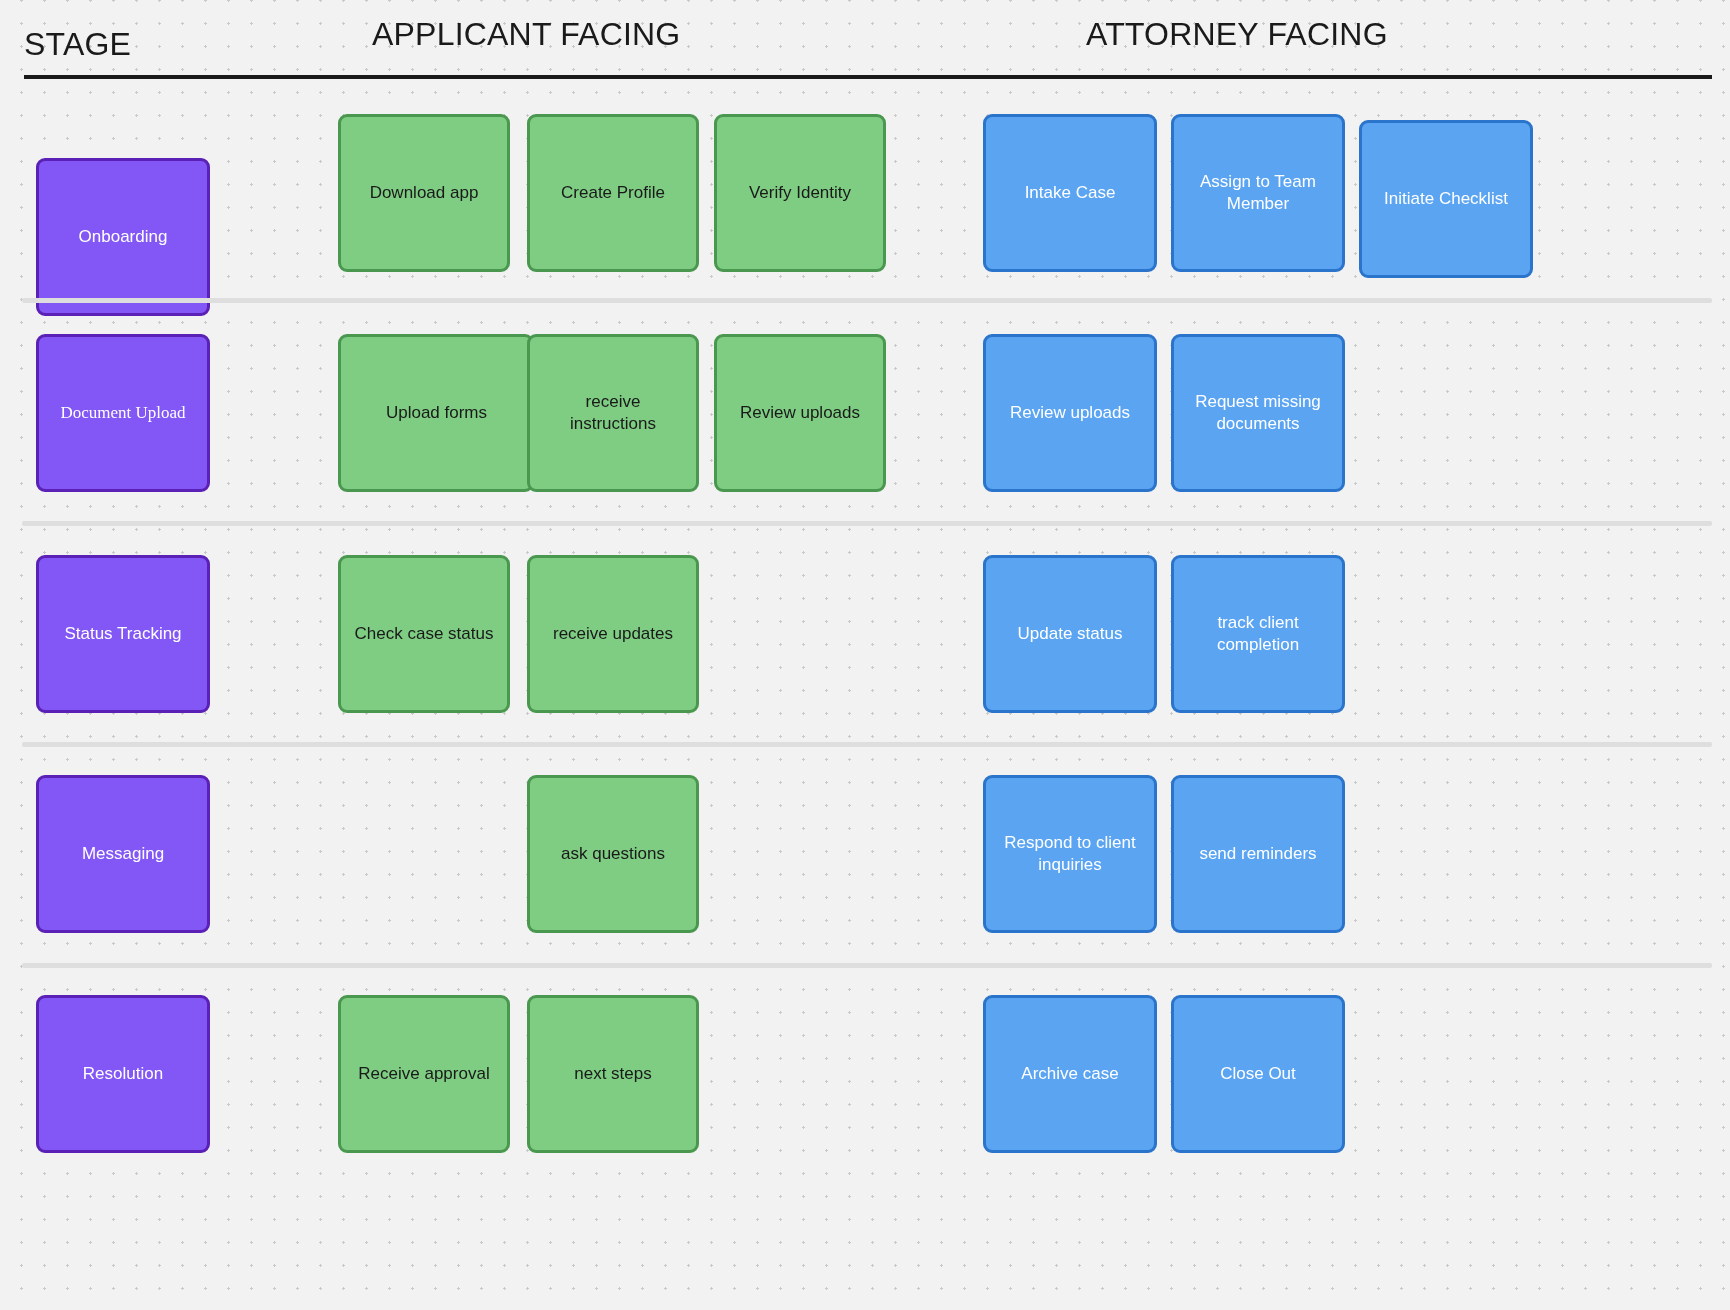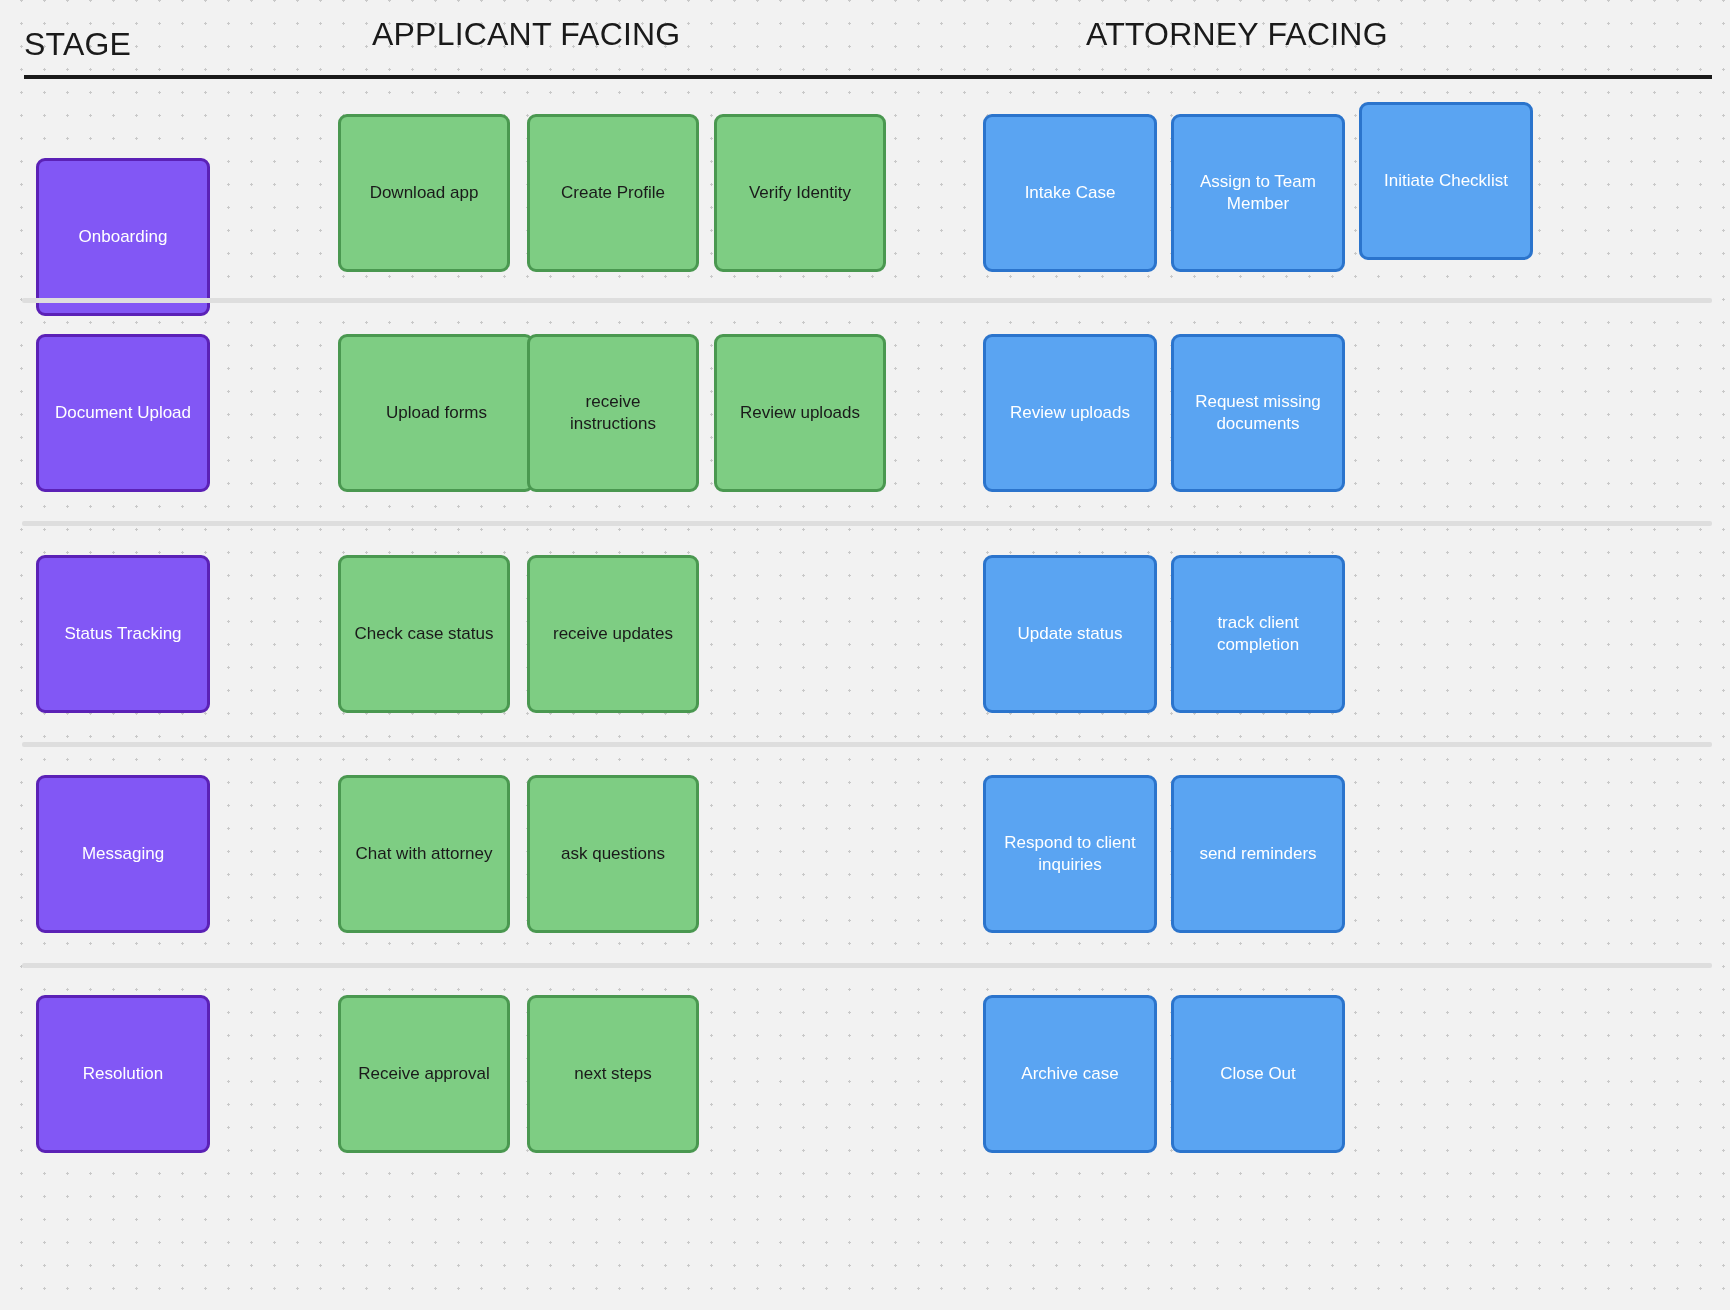--- a/index.html
+++ b/index.html
@@ -122,25 +122,25 @@
     </div>
     <div class="card card-applicant" style="left: 714px; top: 114px; width: 172px; height: 158px;">
       <span class="card-label">Verify Identity</span>
     </div>
     <div class="card card-attorney" style="left: 983px; top: 114px; width: 174px; height: 158px;">
       <span class="card-label">Intake Case</span>
     </div>
     <div class="card card-attorney" style="left: 1171px; top: 114px; width: 174px; height: 158px;">
       <span class="card-label">Assign to Team Member</span>
     </div>
-    <div class="card card-attorney" style="left: 1359px; top: 102px; width: 174px; height: 158px;">
+    <div class="card card-attorney" style="left: 1359px; top: 120px; width: 174px; height: 158px;">
       <span class="card-label">Initiate Checklist</span>
     </div>
     <div class="lane-divider" style="top: 298px;"></div>
-    <div class="card card-stage" style="left: 36px; top: 334px; width: 174px; height: 158px;">
+    <div class="card card-stage" style="left: 36px; top: 334px; width: 174px; height: 158px; font-family: Liberation Serif, serif;">
       <span class="card-label">Document Upload</span>
     </div>
     <div class="card card-applicant" style="left: 338px; top: 334px; width: 196px; height: 158px; padding-left: 13px;">
       <span class="card-label">Upload forms</span>
     </div>
     <div class="card card-applicant" style="left: 527px; top: 334px; width: 172px; height: 158px;">
       <span class="card-label">receive instructions</span>
     </div>
     <div class="card card-applicant" style="left: 714px; top: 334px; width: 172px; height: 158px;">
       <span class="card-label">Review uploads</span>
@@ -164,23 +164,20 @@
     <div class="card card-attorney" style="left: 983px; top: 555px; width: 174px; height: 158px;">
       <span class="card-label">Update status</span>
     </div>
     <div class="card card-attorney" style="left: 1171px; top: 555px; width: 174px; height: 158px;">
       <span class="card-label">track client completion</span>
     </div>
     <div class="lane-divider" style="top: 742px;"></div>
     <div class="card card-stage" style="left: 36px; top: 775px; width: 174px; height: 158px;">
       <span class="card-label">Messaging</span>
     </div>
-    <div class="card card-applicant" style="left: 338px; top: 775px; width: 172px; height: 158px;">
-      <span class="card-label">Chat with attorney</span>
-    </div>
     <div class="card card-applicant" style="left: 527px; top: 775px; width: 172px; height: 158px; justify-content: center;">
       <span class="card-label">ask questions</span>
     </div>
     <div class="card card-attorney" style="left: 983px; top: 775px; width: 174px; height: 158px;">
       <span class="card-label">Respond to client inquiries</span>
     </div>
     <div class="card card-attorney" style="left: 1171px; top: 775px; width: 174px; height: 158px;">
       <span class="card-label">send reminders</span>
     </div>
     <div class="lane-divider" style="top: 963px;"></div>

